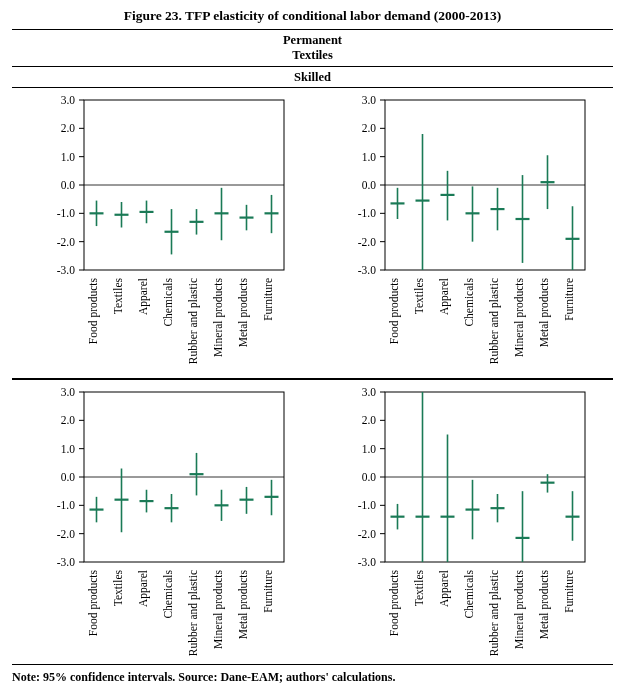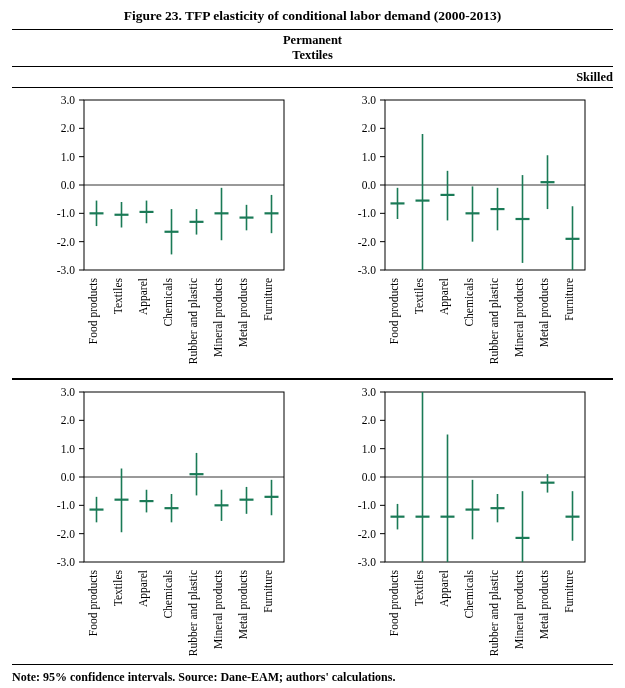--- a/index.html
+++ b/index.html
@@ -38,21 +38,21 @@
     padding: 3px 0 3px 0;
     flex-direction: column;
   }
   .col-heads > div {
     flex: 1 1 50%;
     text-align: center;
     font-weight: bold;
     font-size: 12.5px;
   }
   .panel-label {
-    text-align: right;
+    text-align: center;
     font-weight: bold;
     font-size: 12.5px;
     padding: 3px 0 2px 0;
   }
   .charts-row {
     display: flex;
   }
   .chart-cell {
     flex: 1 1 50%;
     position: relative;

